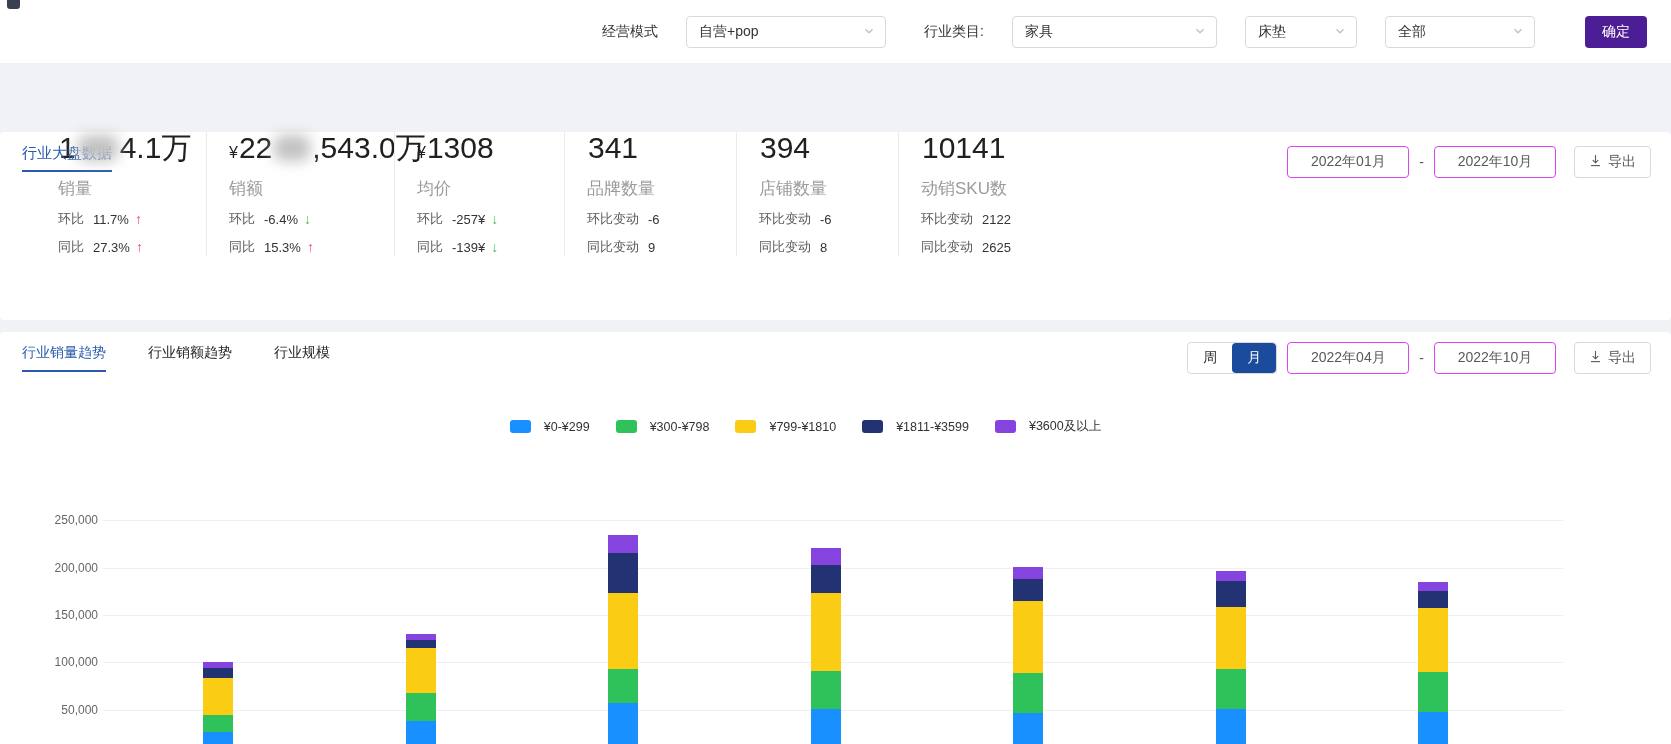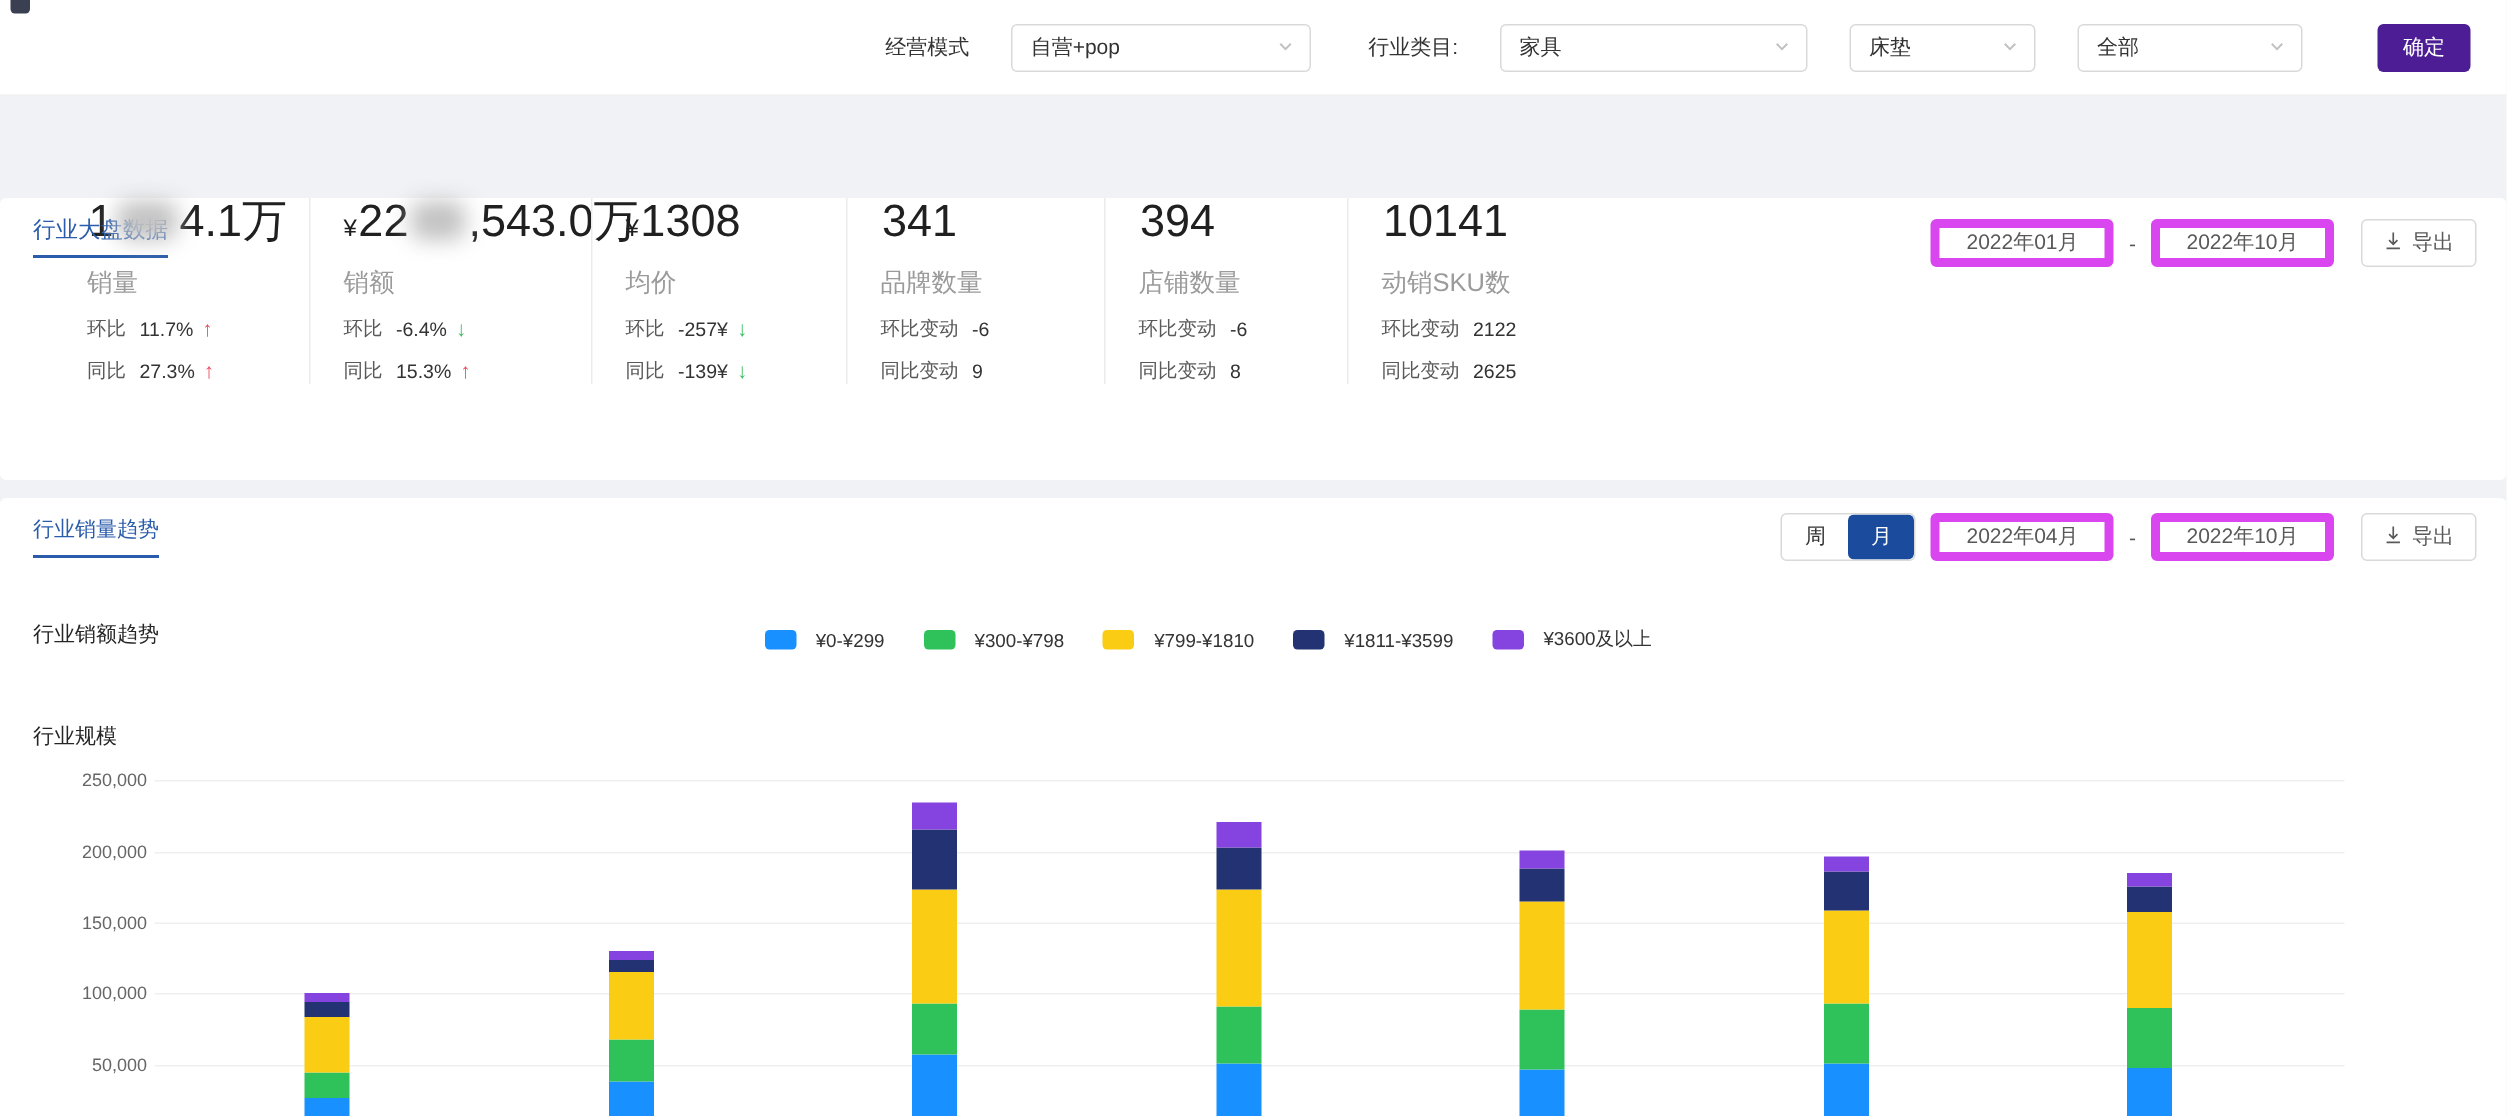--- a/index.html
+++ b/index.html
@@ -19,38 +19,38 @@
   }
   .logo-frag { position:absolute; left:7px; top:0; width:13px; height:9px;
     background:#3a3f51; border-radius:0 0 3px 3px; }
   .flt-label { font-size:14px; color:#333; margin-left:10px; white-space:nowrap; }
   .select {
     height:32px; border:1px solid #d9d9d9; border-radius:4px; background:#fff;
     display:flex; align-items:center; justify-content:space-between;
     padding:0 10px 0 12px; font-size:14px; color:#333; cursor:pointer;
   }
   .sel-mode { width:200px; } .sel-cat { width:205px; }
-  .sel-sub { width:124px; } .sel-third { width:150px; margin-right:22px; }
+  .sel-sub { width:112px; } .sel-third { width:150px; margin-right:22px; }
   .btn-primary {
     width:62px; height:32px; background:#4c1d95; color:#fff; border:none;
     border-radius:4px; font-size:14px; cursor:pointer;
     font-family:"Liberation Sans", sans-serif;
   }
   
   .card { background:#fff; border-radius:4px; position:relative; }
   .card1 { margin-top:14px; height:188px; }
   .card2 { margin-top:12px; height:466px; }
   
   .sec-title {
     position:absolute; left:22px; top:12px; font-size:15px; font-weight:500;
     color:#2a5cab; padding-bottom:7px; border-bottom:2px solid #2a5cab;
   }
   .range-controls { position:absolute; right:20px; top:14px; display:flex; align-items:center; gap:10px; }
   .date-input {
-    width:122px; height:32px; border:6px solid #d946ef; border-radius:4px;
+    width:122px; height:32px; border:1px solid #d946ef; border-radius:4px;
     display:flex; align-items:center; justify-content:center;
     font-size:14px; color:#595959; background:#fff; cursor:pointer;
   }
   .range-sep { color:#595959; font-size:14px; }
   .btn-export {
     height:32px; padding:0 14px; border:1px solid #d9d9d9; border-radius:4px;
     background:#fff; color:#595959; font-size:14px; display:flex;
     align-items:center; gap:6px; cursor:pointer; margin-left:8px;
     font-family:"Liberation Sans", sans-serif;
   }
@@ -68,21 +68,21 @@
     filter:blur(7px); border-radius:8px; vertical-align:-3px; margin:0 2px;
   }
   .kpi-1 .blur-patch { width:36px; }
   .kpi-label { margin-top:8px; font-size:17px; color:#9b9b9b; }
   .stat-row { margin-top:10px; font-size:13px; color:#595959; display:flex; align-items:center; }
   .stat-value { margin-left:9px; color:#333; }
   .arrow { margin-left:6px; font-size:14px; line-height:13px; }
   .arrow.up { color:#ef4a63; }
   .arrow.down { color:#3fbf67; }
   
-  .tabs { position:absolute; left:22px; top:12px; display:flex; gap:42px;flex-direction:column; }
+  .tabs { position:absolute; left:22px; top:12px; display:flex; gap:42px; }
   .tab { font-size:14px; color:#262626; padding-bottom:8px; cursor:pointer; }
   .tab.active { color:#2a5cab; border-bottom:2px solid #2a5cab; }
   .chart-controls { position:absolute; right:20px; top:10px; display:flex; align-items:center; gap:10px; }
   .segmented {
     display:flex; border:1px solid #d9d9d9; border-radius:4px; overflow:hidden;
     height:32px; background:#fff;
   }
   .seg-cell {
     width:44px; display:flex; align-items:center; justify-content:center;
     font-size:14px; color:#333; cursor:pointer;

